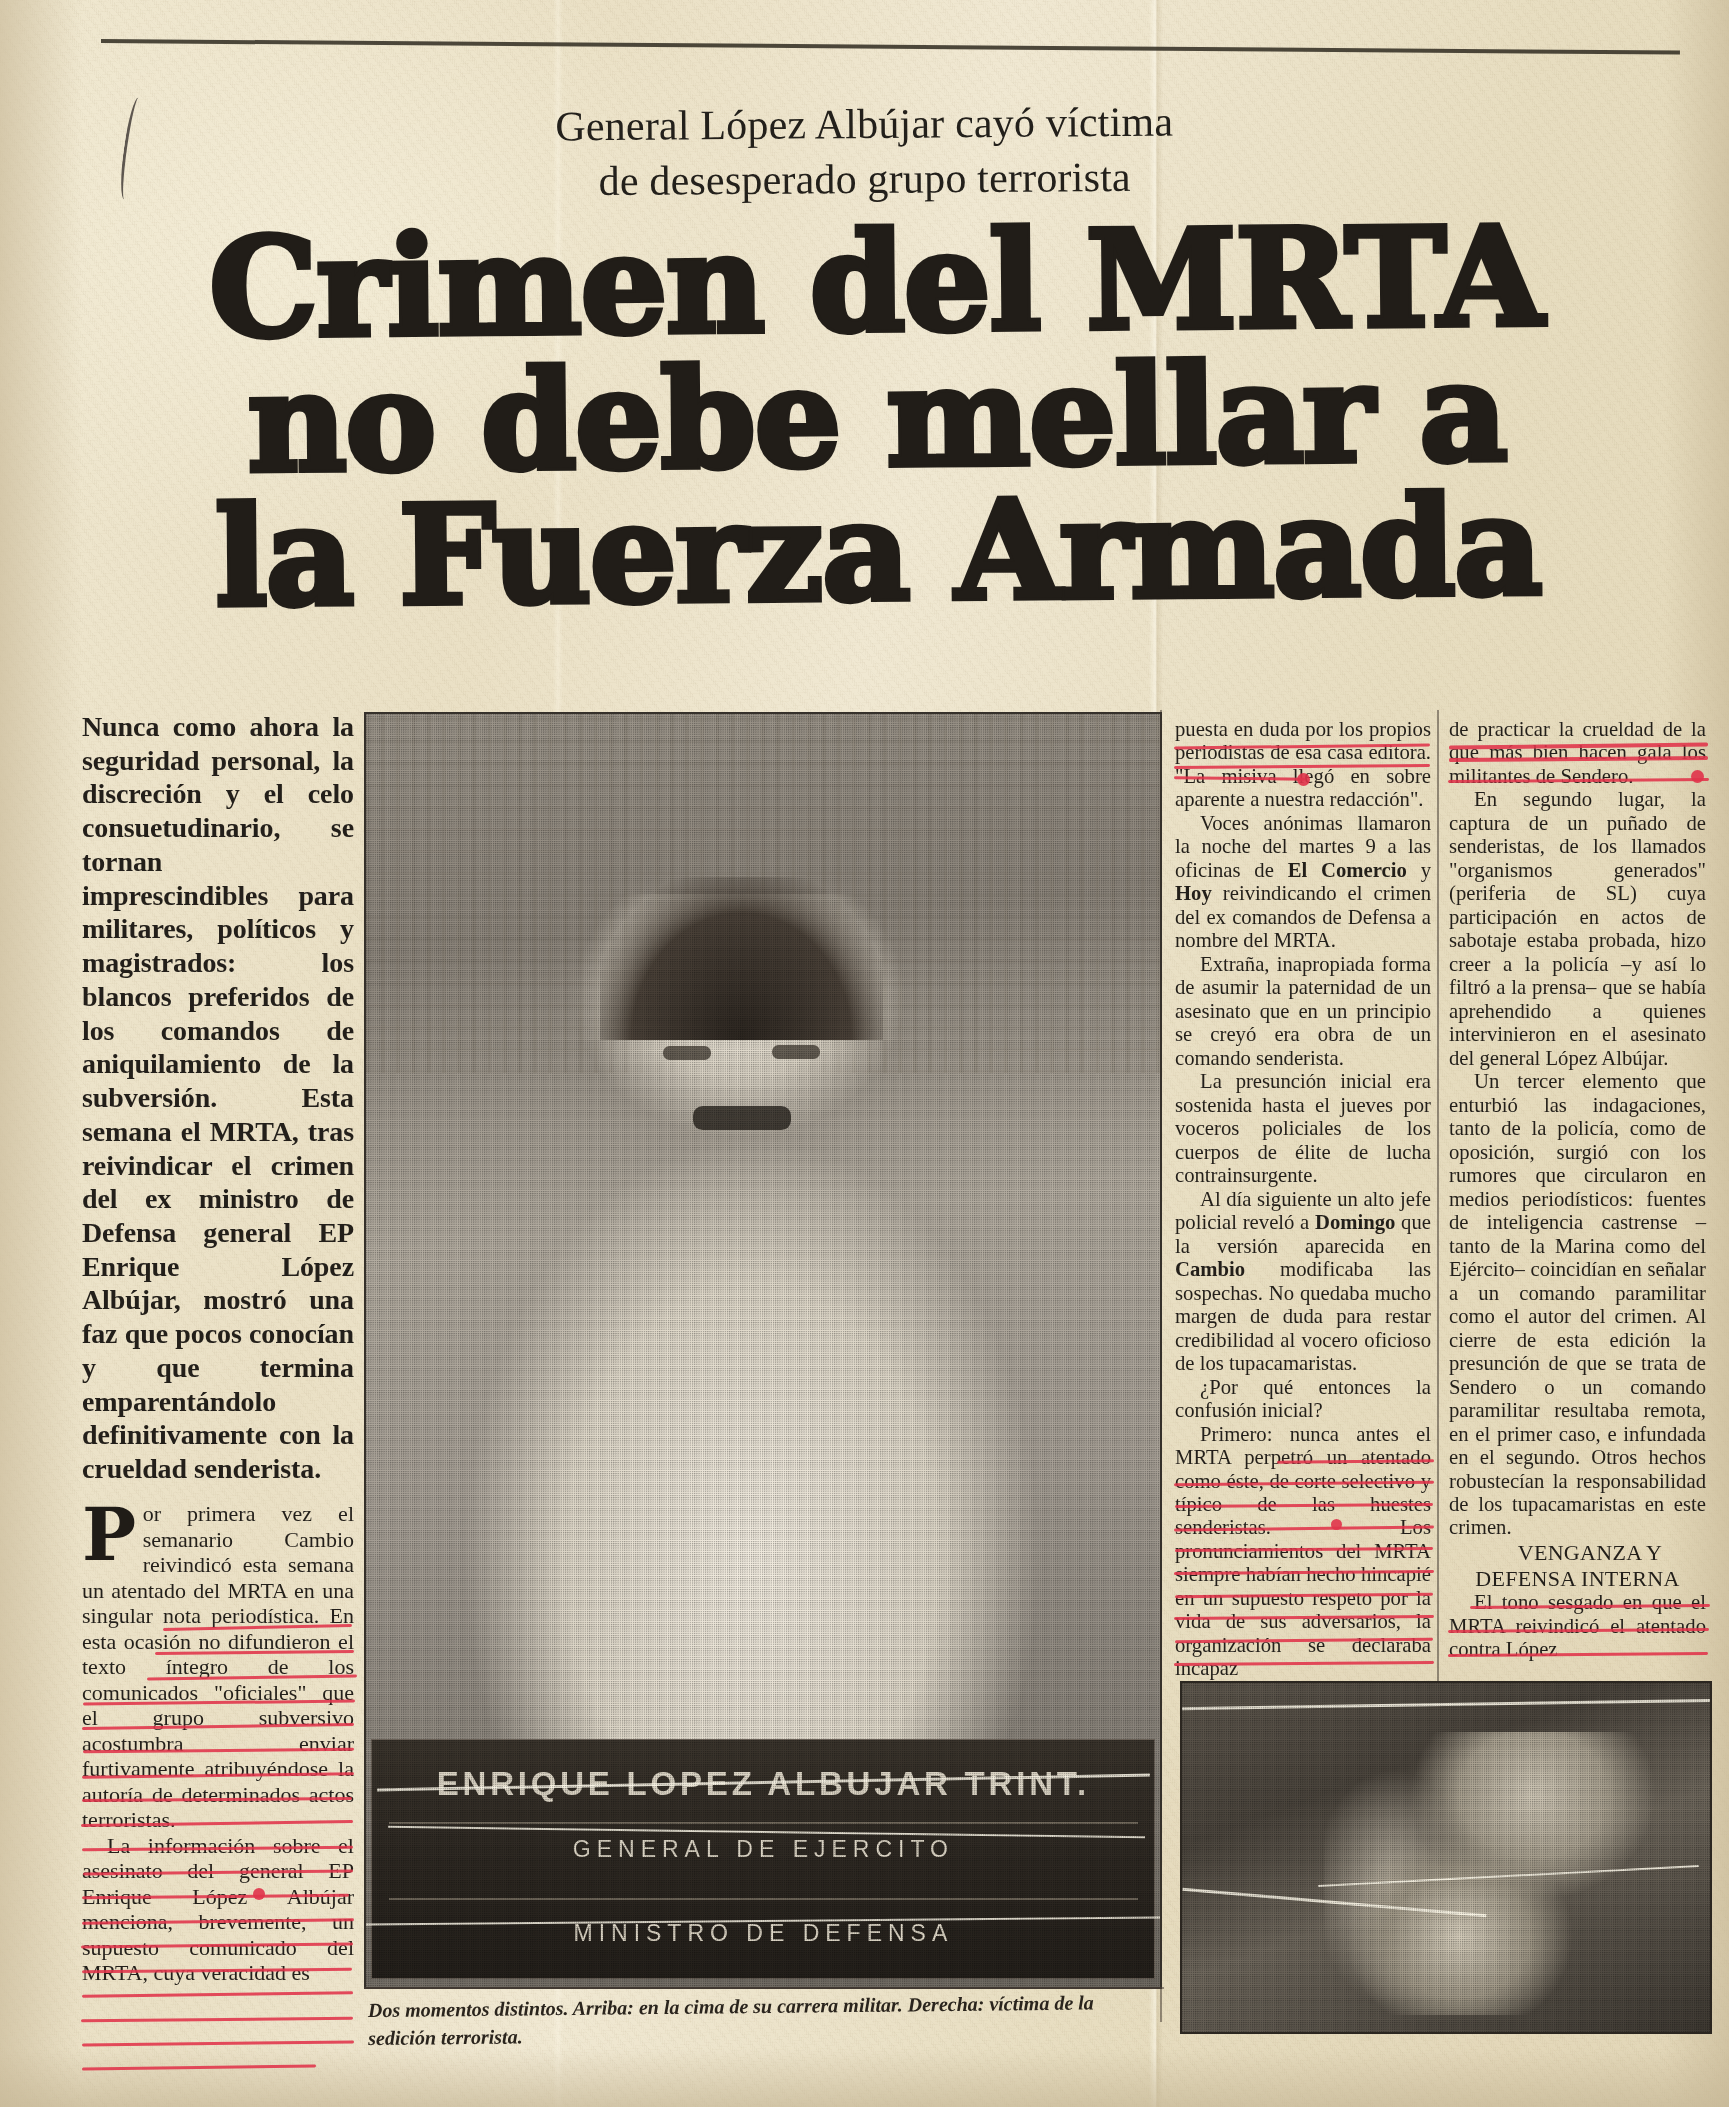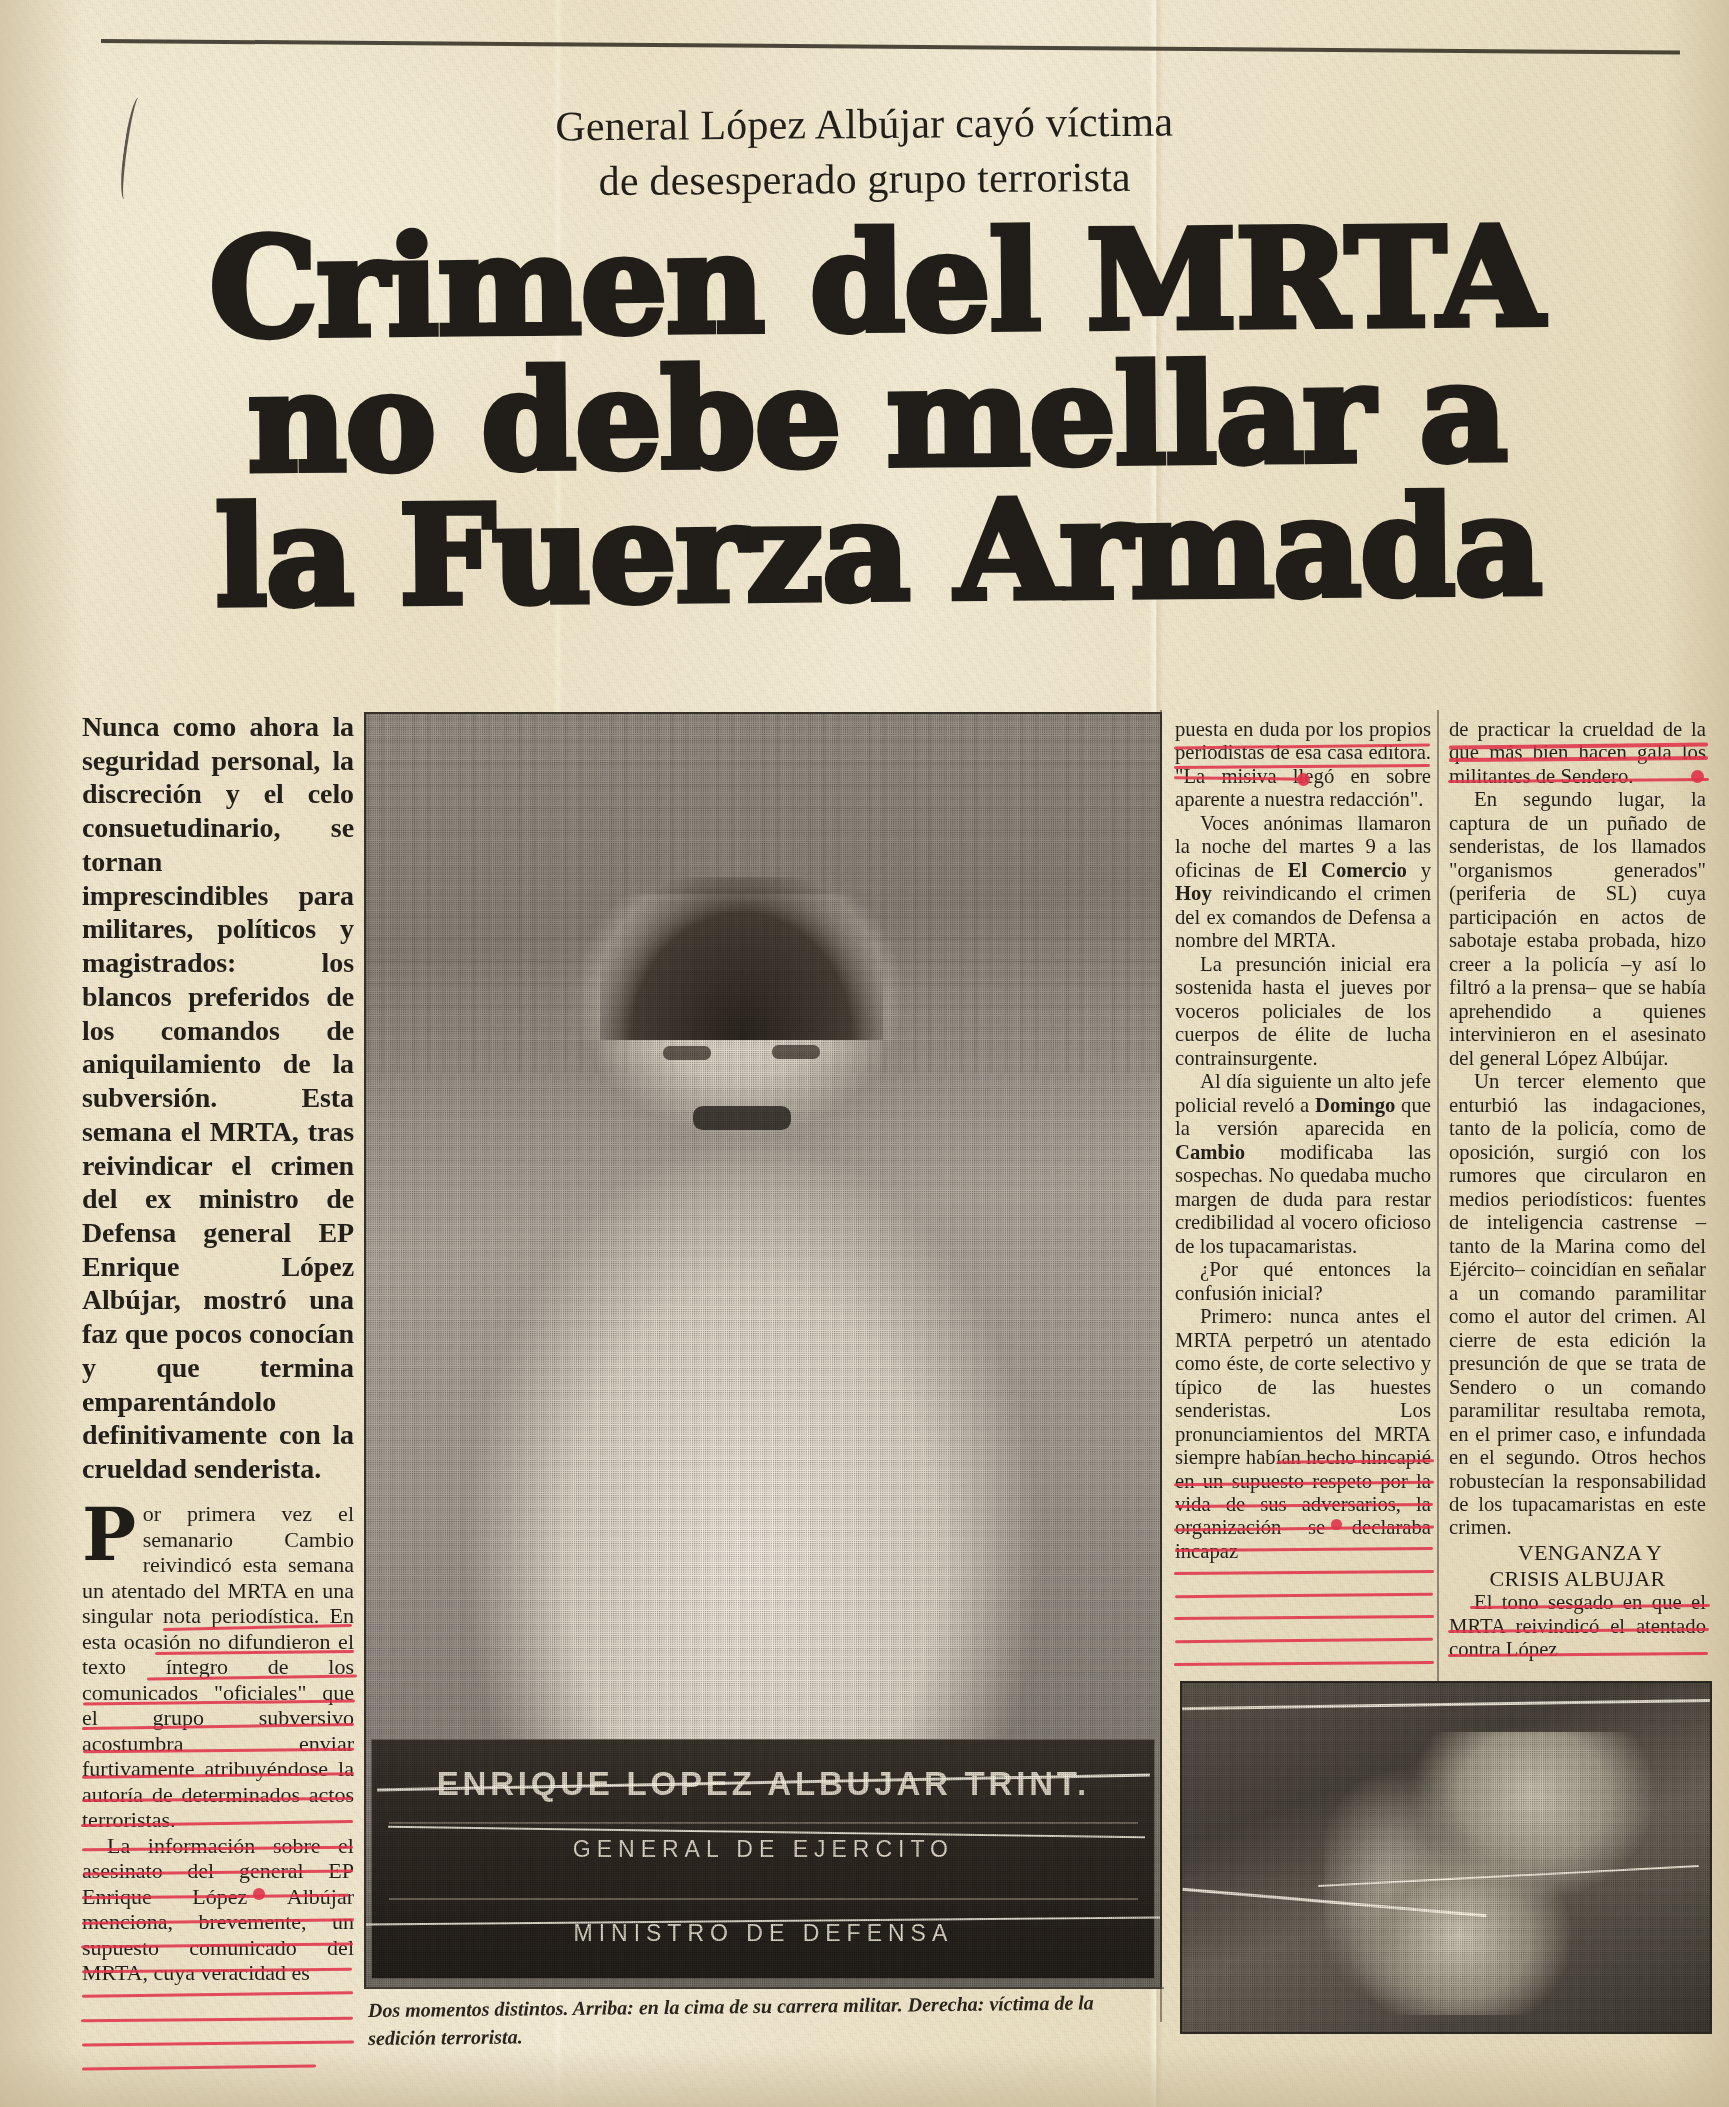--- a/index.html
+++ b/index.html
@@ -208,33 +208,34 @@
   <p class="lead">Nunca como ahora la seguridad personal, la discreción y el celo consuetudinario, se tornan imprescindibles para militares, políticos y magistrados: los blancos preferidos de los comandos de aniquilamiento de la subversión. Esta semana el MRTA, tras reivindicar el crimen del ex ministro de Defensa general EP Enrique López Albújar, mostró una faz que pocos conocían y que termina emparentándolo definitivamente con la crueldad senderista.</p>
   <div class="body">
     <p class="noind"><span class="dropcap">P</span><span>or primera vez el semanario Cambio reivindicó esta semana un atentado del MRTA en una singular nota periodística. En esta ocasión no difundieron el texto íntegro de los comunicados "oficiales" que el grupo subversivo acostumbra enviar furtivamente atribuyéndose la autoría de determinados actos terroristas.</span></p>
     <p>La información sobre el asesinato del general EP Enrique López Albújar menciona, brevemente, un supuesto comunicado del MRTA, cuya veracidad es</p>
   </div>
 </div>
 
 <div class="col" id="col3">
   <p class="noind">puesta en duda por los propios periodistas de esa casa editora. "La misiva llegó en sobre aparente a nuestra redacción".</p>
   <p><span>Voces anónimas llamaron la noche del martes 9 a las oficinas de </span><span class="b">El Comercio</span><span> y </span><span class="b">Hoy</span><span> reivindicando el crimen del ex comandos de Defensa a nombre del MRTA.</span></p>
+  <p>Extraña, inapropiada forma de asumir la paternidad de un asesinato que en un principio se creyó era obra de un comando senderista.</p>
   <p>La presunción inicial era sostenida hasta el jueves por voceros policiales de los cuerpos de élite de lucha contrainsurgente.</p>
   <p><span>Al día siguiente un alto jefe policial reveló a </span><span class="b">Domingo</span><span> que la versión aparecida en </span><span class="b">Cambio</span><span> modificaba las sospechas. No quedaba mucho margen de duda para restar credibilidad al vocero oficioso de los tupacamaristas.</span></p>
   <p>¿Por qué entonces la confusión inicial?</p>
   <p>Primero: nunca antes el MRTA perpetró un atentado como éste, de corte selectivo y típico de las huestes senderistas. Los pronunciamientos del MRTA siempre habían hecho hincapié en un supuesto respeto por la vida de sus adversarios, la organización se declaraba incapaz</p>
 </div>
 
 <div class="col" id="col4">
   <p class="noind">de practicar la crueldad de la que más bien hacen gala los militantes de Sendero.</p>
   <p>En segundo lugar, la captura de un puñado de senderistas, de los llamados "organismos generados" (periferia de SL) cuya participación en actos de sabotaje estaba probada, hizo creer a la policía –y así lo filtró a la prensa– que se había aprehendido a quienes intervinieron en el asesinato del general López Albújar.</p>
   <p>Un tercer elemento que enturbió las indagaciones, tanto de la policía, como de oposición, surgió con los rumores que circularon en medios periodísticos: fuentes de inteligencia castrense –tanto de la Marina como del Ejército– coincidían en señalar a un comando paramilitar como el autor del crimen. Al cierre de esta edición la presunción de que se trata de Sendero o un comando paramilitar resultaba remota, en el primer caso, e infundada en el segundo. Otros hechos robustecían la responsabilidad de los tupacamaristas en este crimen.</p>
   <p class="subhead">
     <span>VENGANZA Y</span><br>
-    <span>CRISIS ALBUJAR</span>
+    <span>DEFENSA INTERNA</span>
   </p>
   <p>El tono sesgado en que el MRTA reivindicó el atentado contra López</p>
 </div>
 
 <div class="vrule" style="left:1160px;top:710px;height:1312px;"></div>
 <div class="vrule" style="left:1437px;top:710px;height:980px;"></div>
 
 <div class="photo" id="photo1">
   <div id="p1-bleed"></div>
   <div id="p1-figure"></div>

